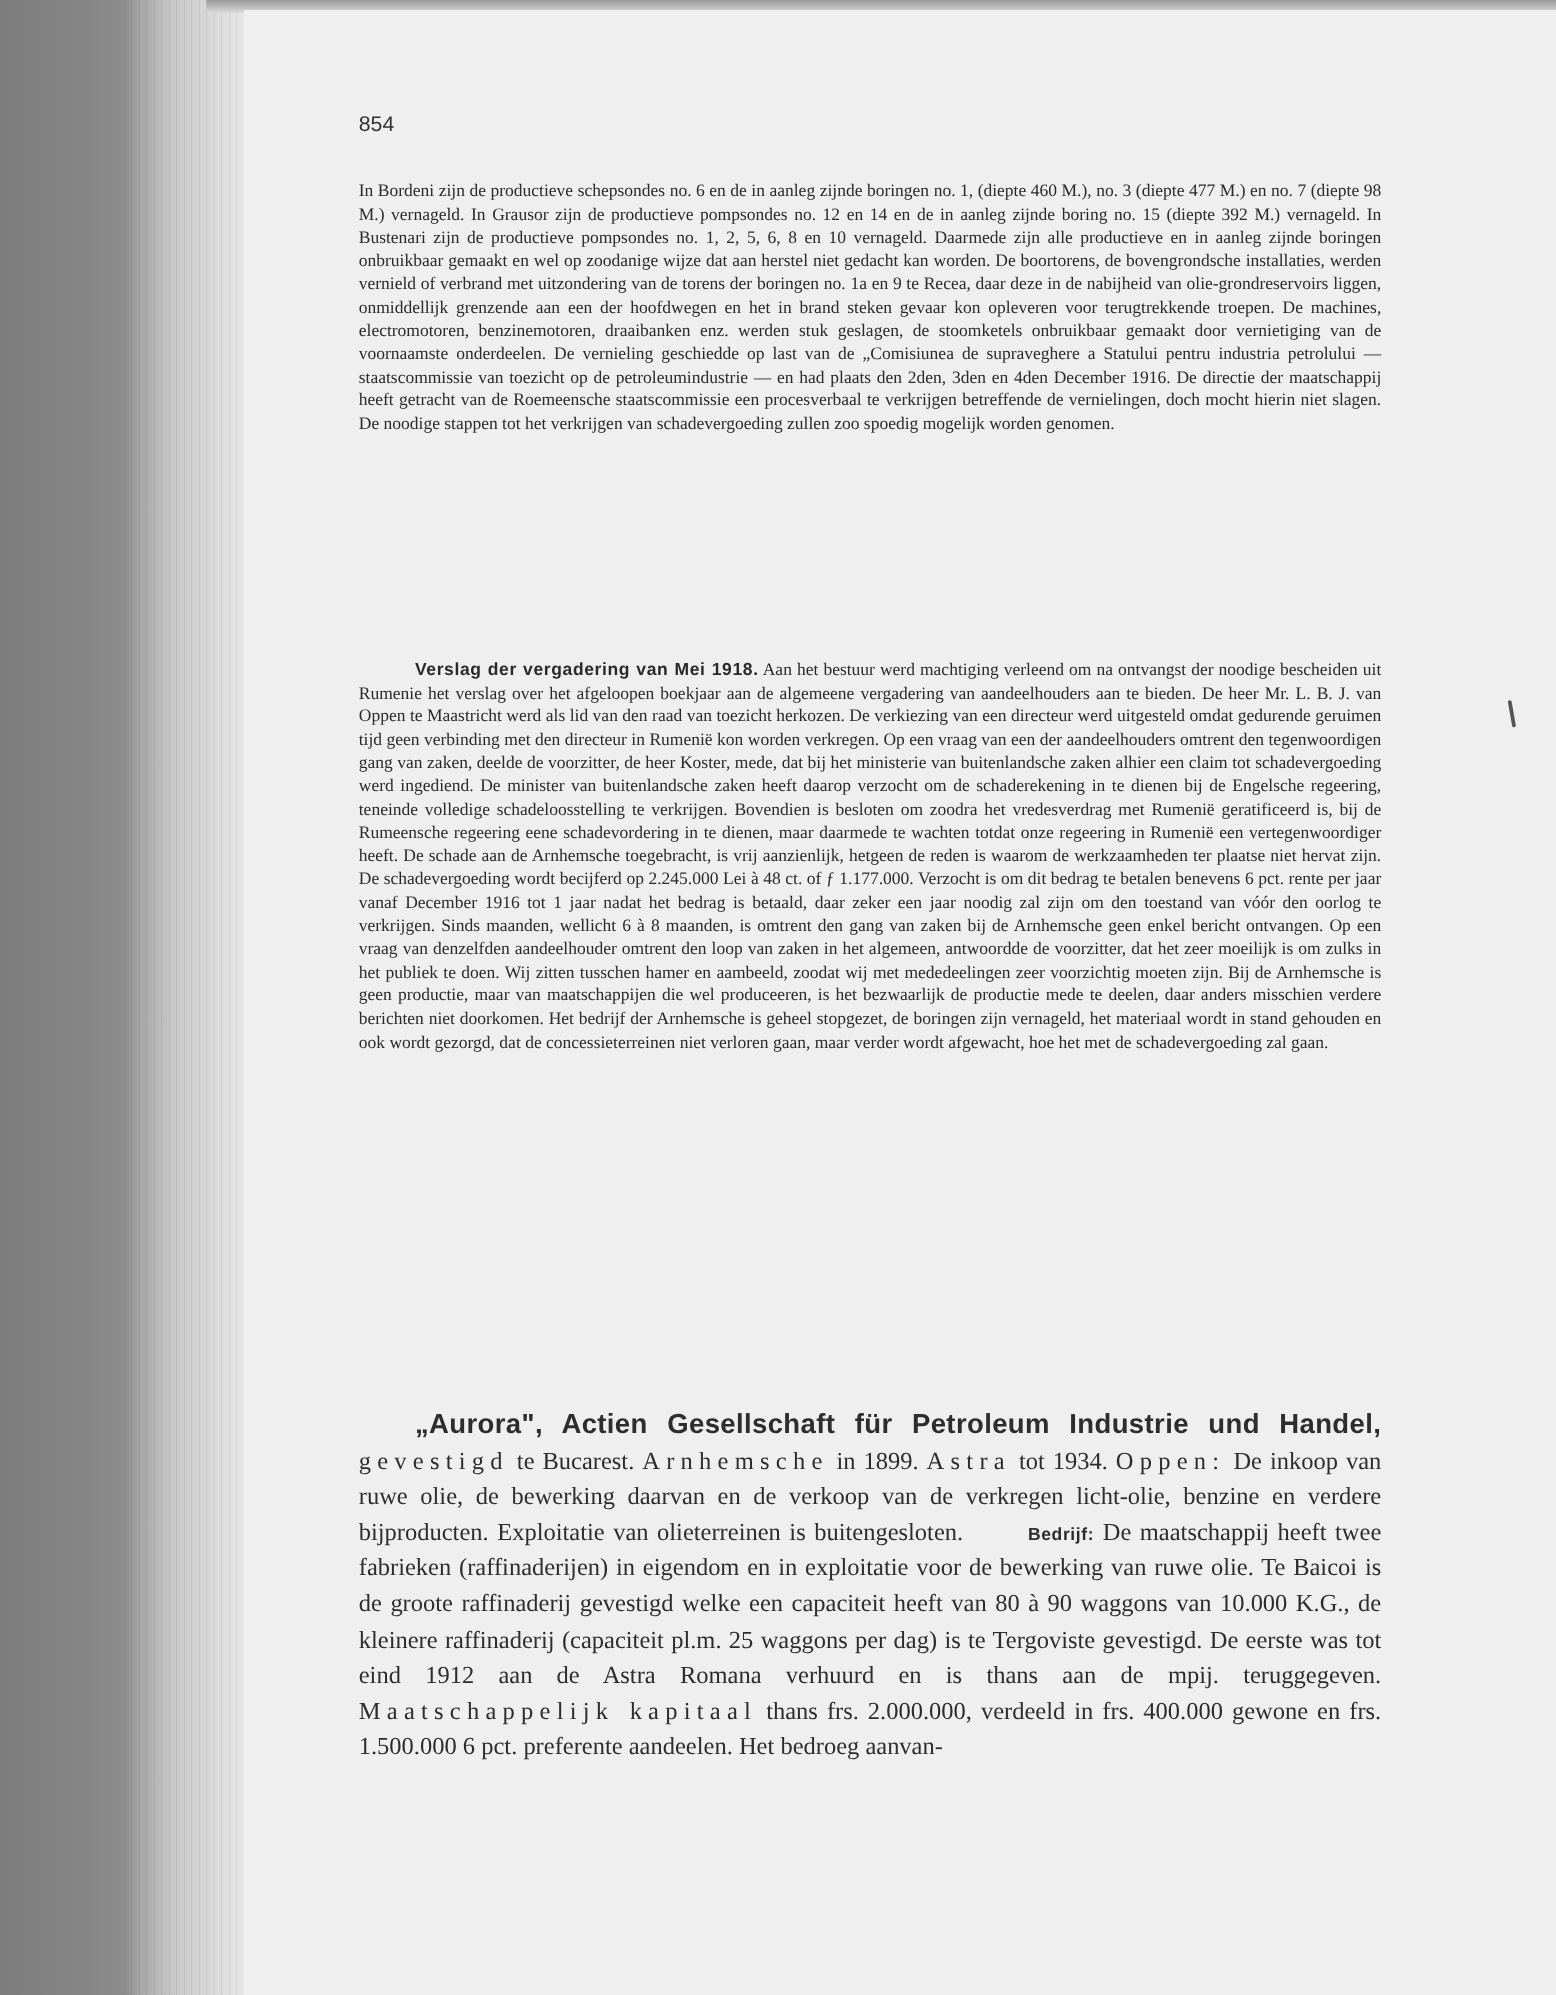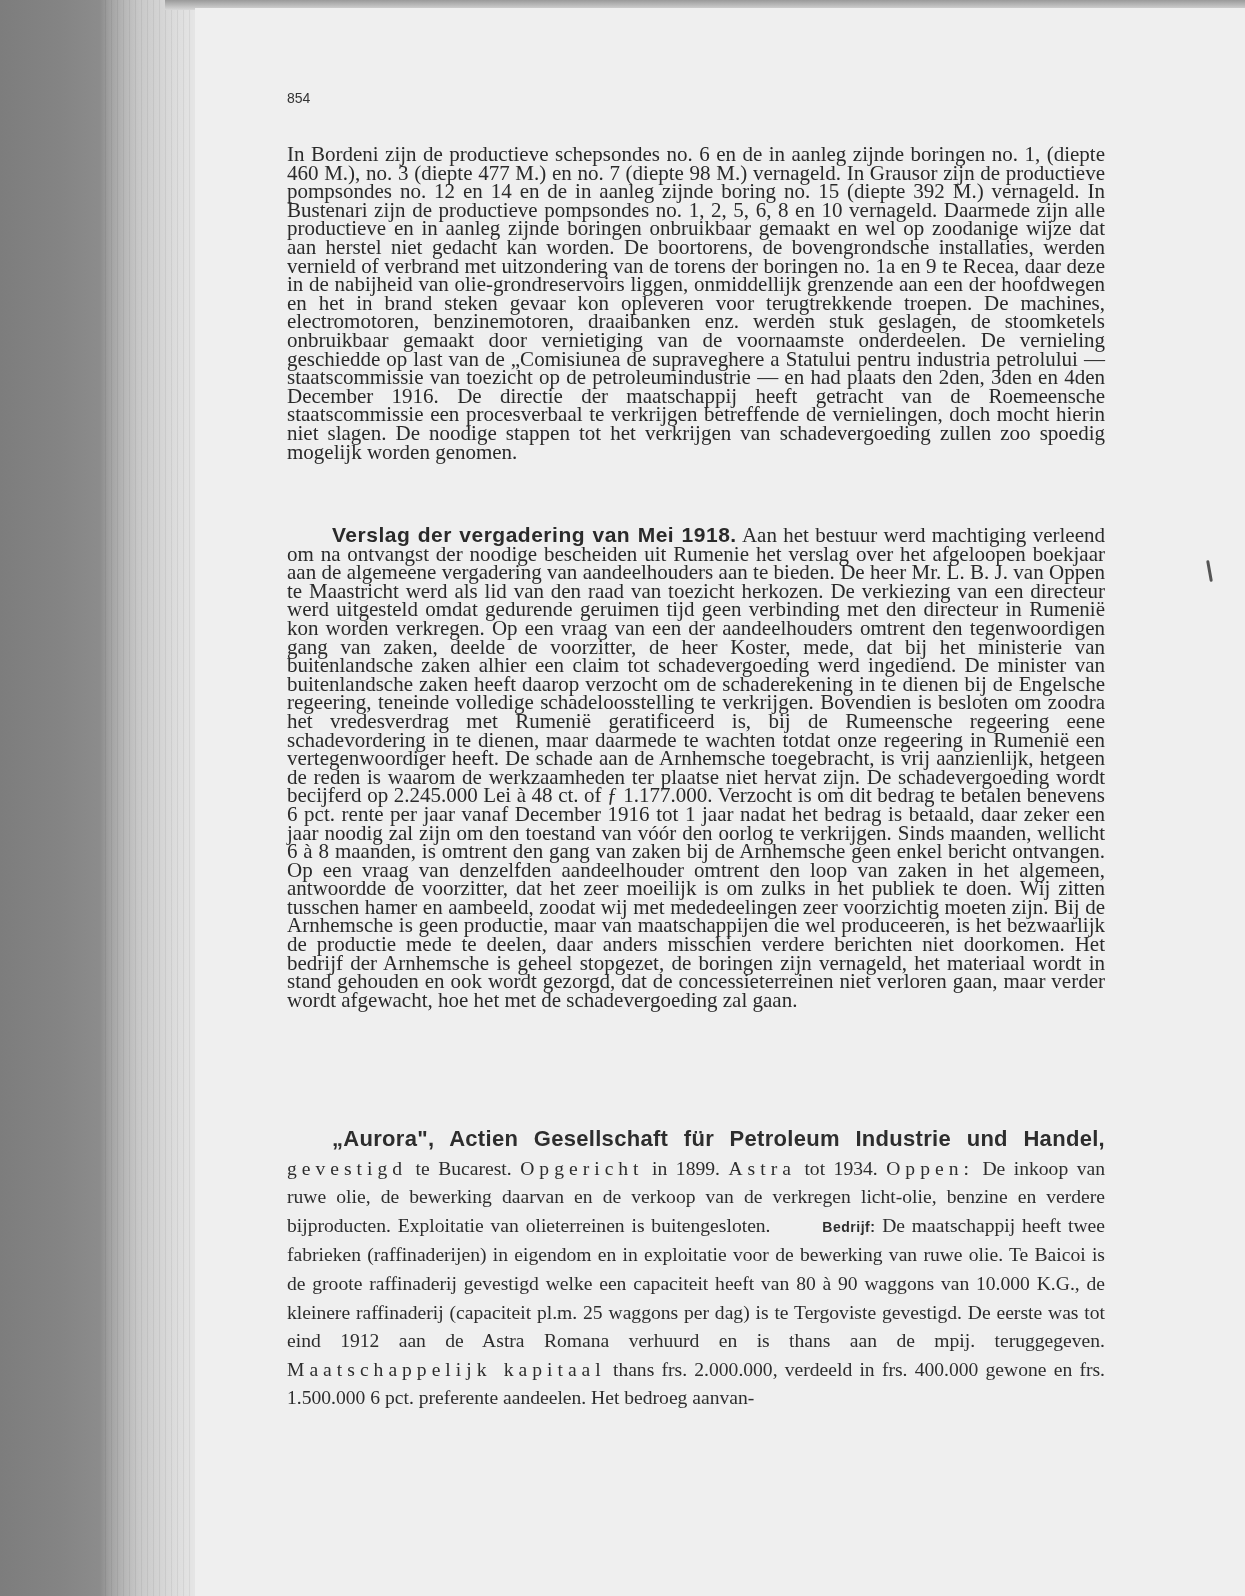--- a/index.html
+++ b/index.html
@@ -13,25 +13,25 @@
     background:linear-gradient(90deg,#7d7d7d 0px,#848484 60px,#8c8c8c 100px,#a2a2a2 110px,#b8b8b8 125px,#c9c9c9 140px,#d4d4d4 160px,#dcdcdc 175px,#e3e3e3 190px,#e8e8e8 200px);
   }
   .edge-lines { position:absolute; left:105px; top:0; width:90px; height:1596px;
     background:repeating-linear-gradient(90deg, rgba(0,0,0,0.06) 0px, rgba(0,0,0,0.06) 1px, transparent 1px, transparent 6px); }
   .page {
     position:absolute; left:195px; top:8px; width:1050px; height:1588px;
     background:#efefef;
   }
   .top-shadow { position:absolute; left:165px; top:0; width:1080px; height:10px; background:linear-gradient(#9a9a9a,#d8d8d8); }
   .header { position:absolute; left:287px; top:88px; width:820px; height:30px; color:#333; }
-  .page-number { position:absolute; left:0; top:2px; font-size:14px; font-family:"Liberation Sans",sans-serif; }
+  .page-number { position:absolute; left:0; top:2px; font-size:17px; font-family:"Liberation Sans",sans-serif; }
   .running-title { position:absolute; left:200px; top:0; font-size:21px; font-style:italic; letter-spacing:2px; }
   .text-block {
     position:absolute; left:287px; width:818px; color:#2a2a2a;
-    font-size:21px; line-height:18.6px; text-align:justify;
+    font-size:14px; line-height:18.6px; text-align:justify;
   }
   .para1 { top:145px; }
   .para2 { top:526px; }
   .para3 { top:1125px; font-size:19.6px; line-height:28.6px; color:#2d2d2d; }
   .bold-sans { font-family:"Liberation Sans","DejaVu Sans",sans-serif; font-weight:bold; letter-spacing:0.5px;margin-left:45px; }
   .para3 .company { font-size:22px; letter-spacing:0.3px; }
   .spaced { letter-spacing:5px; }
   .para3 .bold-sans.label { font-size:14px; }
   .mark { position:absolute; left:1208px; top:560px; width:3px; height:22px; background:#555; border-radius:2px; transform:rotate(-10deg); }
 </style>
@@ -51,21 +51,21 @@
 
 <div class="text-block para2">
   <span class="bold-sans">Verslag der vergadering van Mei 1918.</span>
   <span>Aan het bestuur werd machtiging verleend om na ontvangst der noodige bescheiden uit Rumenie het verslag over het afgeloopen boekjaar aan de algemeene vergadering van aandeelhouders aan te bieden. De heer Mr. L. B. J. van Oppen te Maastricht werd als lid van den raad van toezicht herkozen. De verkiezing van een directeur werd uitgesteld omdat gedurende geruimen tijd geen verbinding met den directeur in Rumenië kon worden verkregen. Op een vraag van een der aandeelhouders omtrent den tegenwoordigen gang van zaken, deelde de voorzitter, de heer Koster, mede, dat bij het ministerie van buitenlandsche zaken alhier een claim tot schadevergoeding werd ingediend. De minister van buitenlandsche zaken heeft daarop verzocht om de schaderekening in te dienen bij de Engelsche regeering, teneinde volledige schadeloosstelling te verkrijgen. Bovendien is besloten om zoodra het vredesverdrag met Rumenië geratificeerd is, bij de Rumeensche regeering eene schadevordering in te dienen, maar daarmede te wachten totdat onze regeering in Rumenië een vertegenwoordiger heeft. De schade aan de Arnhemsche toegebracht, is vrij aanzienlijk, hetgeen de reden is waarom de werkzaamheden ter plaatse niet hervat zijn. De schadevergoeding wordt becijferd op 2.245.000 Lei à 48 ct. of ƒ 1.177.000. Verzocht is om dit bedrag te betalen benevens 6 pct. rente per jaar vanaf December 1916 tot 1 jaar nadat het bedrag is betaald, daar zeker een jaar noodig zal zijn om den toestand van vóór den oorlog te verkrijgen. Sinds maanden, wellicht 6 à 8 maanden, is omtrent den gang van zaken bij de Arnhemsche geen enkel bericht ontvangen. Op een vraag van denzelfden aandeelhouder omtrent den loop van zaken in het algemeen, antwoordde de voorzitter, dat het zeer moeilijk is om zulks in het publiek te doen. Wij zitten tusschen hamer en aambeeld, zoodat wij met mededeelingen zeer voorzichtig moeten zijn. Bij de Arnhemsche is geen productie, maar van maatschappijen die wel produceeren, is het bezwaarlijk de productie mede te deelen, daar anders misschien verdere berichten niet doorkomen. Het bedrijf der Arnhemsche is geheel stopgezet, de boringen zijn vernageld, het materiaal wordt in stand gehouden en ook wordt gezorgd, dat de concessieterreinen niet verloren gaan, maar verder wordt afgewacht, hoe het met de schadevergoeding zal gaan.</span>
 </div>
 
 <div class="text-block para3">
   <span class="bold-sans company">„Aurora", Actien Gesellschaft für Petroleum Industrie und Handel,</span>
   <span class="spaced">gevestigd</span>
   <span>te Bucarest.</span>
-  <span class="spaced">Opgericht</span>
+  <span class="spaced">Arnhemsche</span>
   <span>in 1899.</span>
   <span class="spaced">Astra</span>
   <span>tot 1934.</span>
   <span class="spaced">Oppen:</span>
   <span>De inkoop van ruwe olie, de bewerking daarvan en de verkoop van de verkregen licht-olie, benzine en verdere bijproducten. Exploitatie van olieterreinen is buitengesloten.</span>
   <span class="bold-sans label">Bedrijf:</span>
   <span>De maatschappij heeft twee fabrieken (raffinaderijen) in eigendom en in exploitatie voor de bewerking van ruwe olie. Te Baicoi is de groote raffinaderij gevestigd welke een capaciteit heeft van 80 à 90 waggons van 10.000 K.G., de kleinere raffinaderij (capaciteit pl.m. 25 waggons per dag) is te Tergoviste gevestigd. De eerste was tot eind 1912 aan de Astra Romana verhuurd en is thans aan de mpij. teruggegeven.</span>
   <span class="spaced">Maatschappelijk kapitaal</span>
   <span>thans frs. 2.000.000, verdeeld in frs. 400.000 gewone en frs. 1.500.000 6 pct. preferente aandeelen. Het bedroeg aanvan-</span>
 </div>

